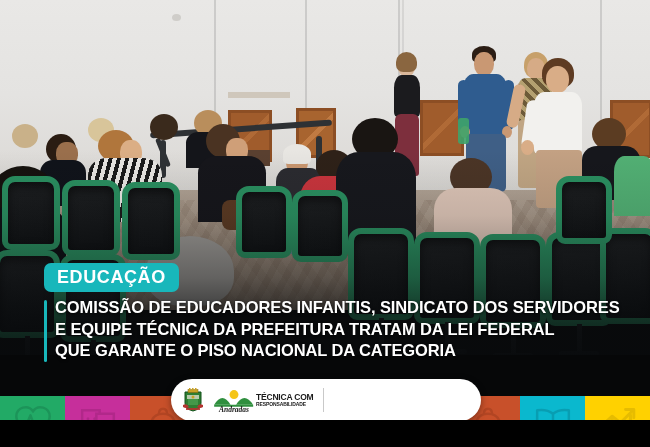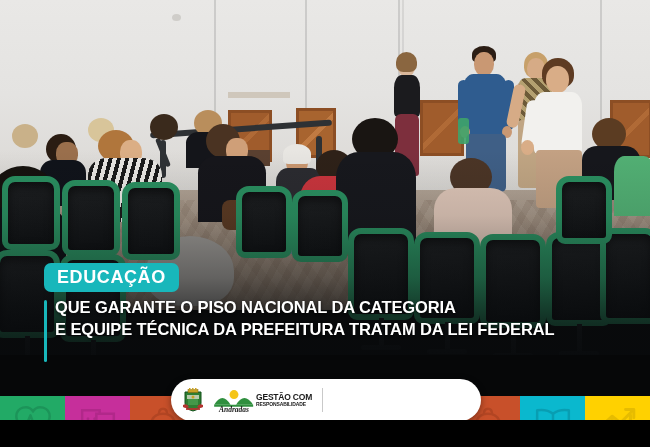--- a/index.html
+++ b/index.html
@@ -307,22 +307,23 @@
       </div>
   </div>
 
   <div class="shade"></div>
   <div class="shade-bottom"></div>
 
   <div class="badge" style="background:#18b7bb;">EDUCAÇÃO</div>
 
   <div class="accent-bar" style="background:#18b7bb;"></div>
   <div class="headline">
+    <div>COMISSÃO DE EDUCADORES INFANTIS, SINDICATO DOS SERVIDORES</div>
+    <div>E EQUIPE TÉCNICA DA PREFEITURA TRATAM DA LEI FEDERAL</div>
     <div>QUE GARANTE O PISO NACIONAL DA CATEGORIA</div>
-    <div>E EQUIPE TÉCNICA DA PREFEITURA TRATAM DA LEI FEDERAL</div>
   </div>
 
   <div class="footer-card">
 
     <svg class="crest" viewBox="0 0 44 48">
       <path d="M6 8 L38 8 L38 30 Q38 42 22 46 Q6 42 6 30 Z" fill="#2f7d32" stroke="#14521a" stroke-width="2"></path>
       <rect x="12" y="3" width="20" height="6" fill="#c9a227" stroke="#8a6d12" stroke-width="1"></rect>
       <rect x="14" y="0" width="3" height="4" fill="#c9a227"></rect>
       <rect x="20" y="0" width="3" height="4" fill="#c9a227"></rect>
       <rect x="26" y="0" width="3" height="4" fill="#c9a227"></rect>
@@ -337,21 +338,21 @@
 
     <div class="gestao">
       <svg class="gestao-mark" viewBox="0 0 60 38">
         <circle cx="30" cy="11" r="6.5" fill="#f5c518"></circle>
         <path d="M1 26 Q13 6 25 26 Z" fill="#2f8f3e"></path>
         <path d="M33 26 Q45 6 58 26 Z" fill="#2f8f3e"></path>
         <path d="M1 26 L58 26 L58 29 L1 29 Z" fill="#2f8f3e"></path>
         <text x="30" y="37" font-family="'Liberation Serif',serif" font-size="11" font-style="italic" font-weight="bold" fill="#1a1a1a" text-anchor="middle">Andradas</text>
       </svg>
       <div class="gestao-text">
-        <div class="g1">GESTÃO COM</div>
+        <div class="g1">TÉCNICA COM</div>
         <div class="g2">RESPONSABILIDADE</div>
       </div>
     </div>
 
     <div class="vdiv"></div>
 
     <div class="sec-text">
     </div>
   </div>
 

